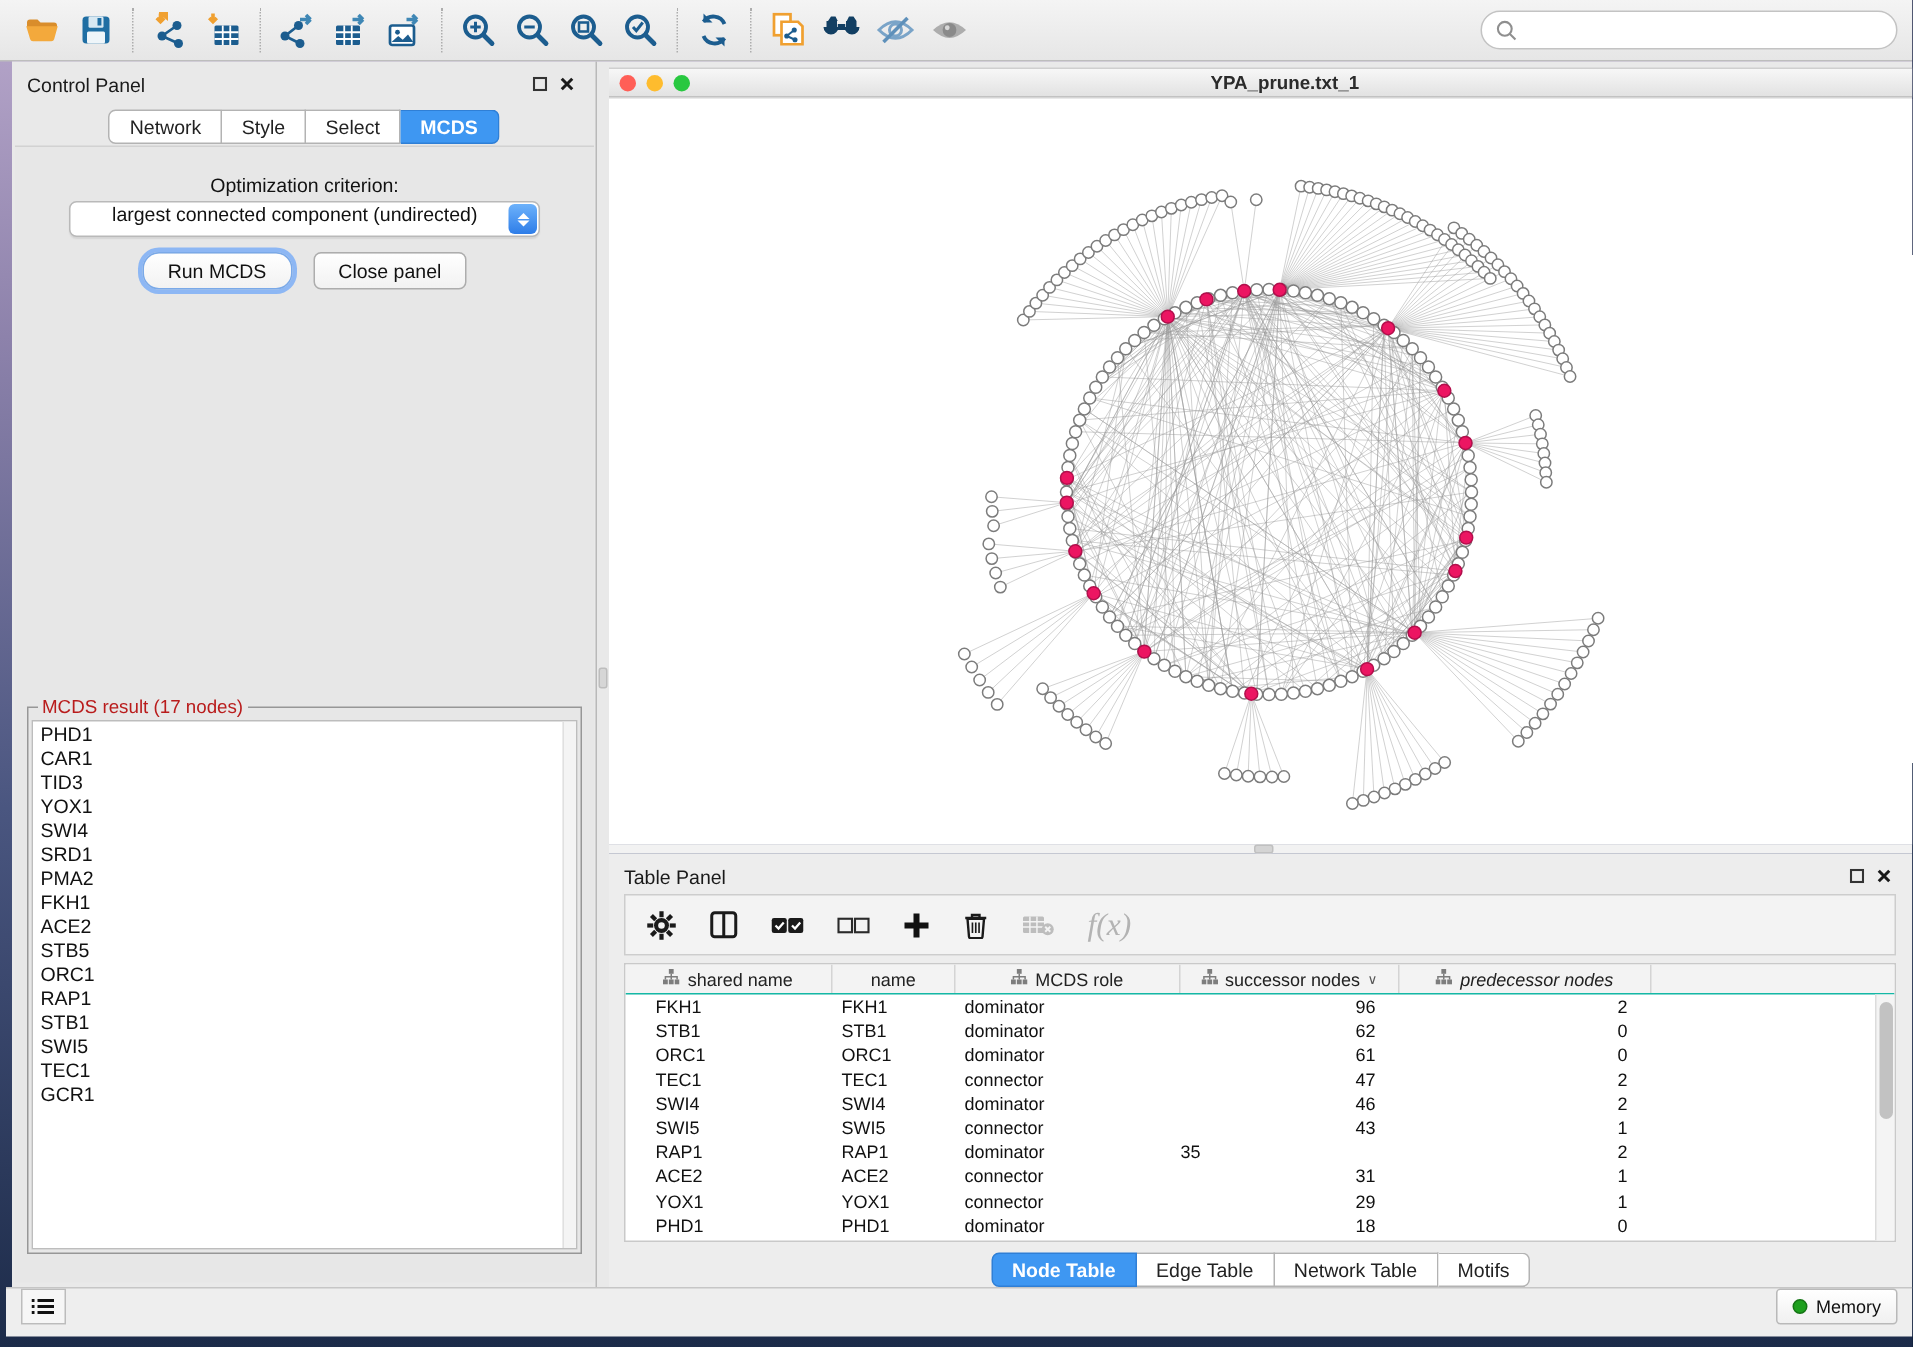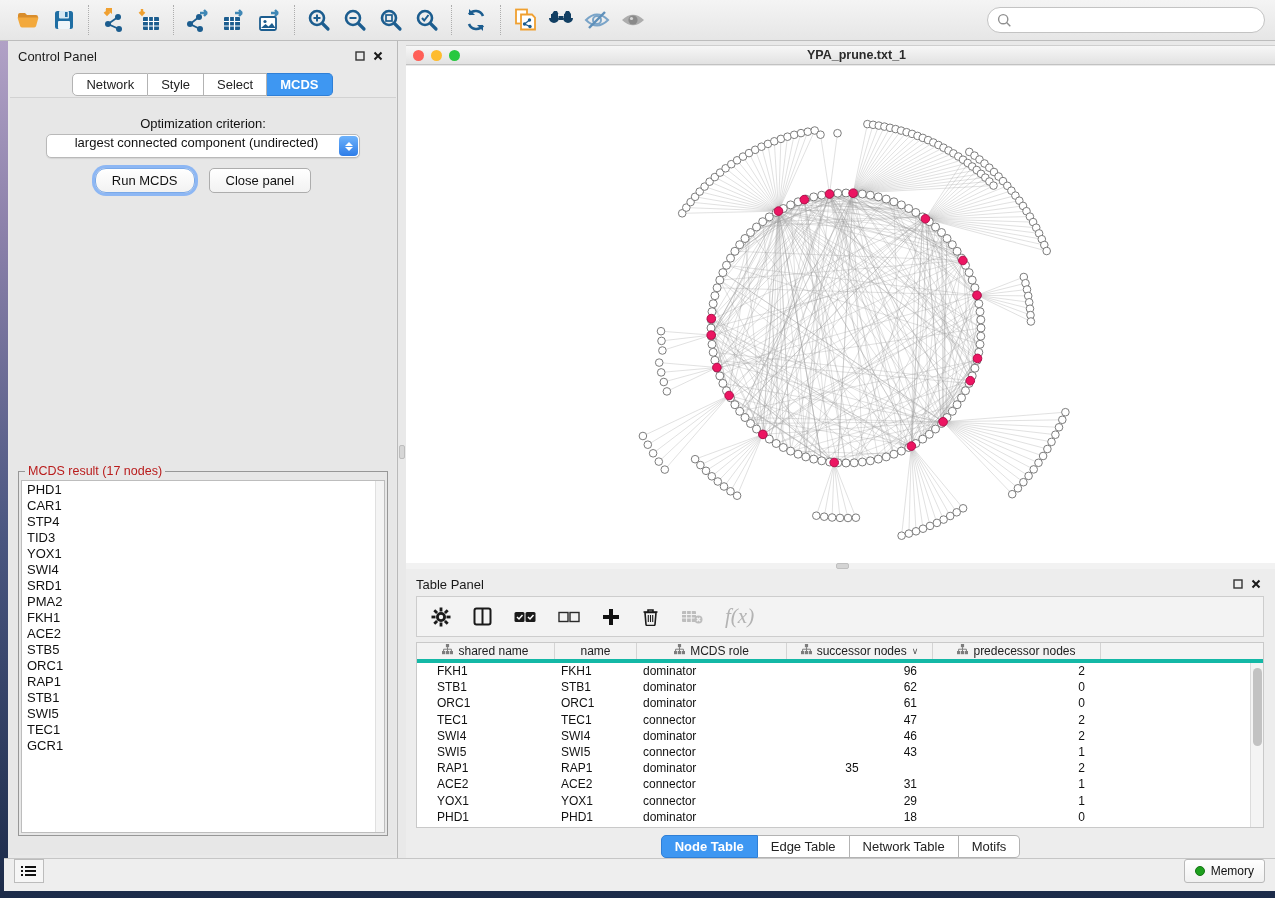--- a/index.html
+++ b/index.html
@@ -67,21 +67,21 @@
   #net-title{position:absolute;left:16px;width:100%;text-align:center;font-size:12.5px;font-weight:bold;color:#2b2b2b;pointer-events:none;}
   #net-canvas{position:absolute;left:0;top:25px;width:869px;height:497px;background:#fff;}
   
   #table-panel{position:absolute;left:406px;top:569px;width:869px;height:289px;background:#ededed;}
   #tp-toolbar{position:absolute;left:10px;top:27px;width:848px;height:41px;background:#f3f3f3;
               border:1px solid #cdcdcd;display:flex;align-items:center;gap:22px;padding:0 14px;}
   .tp-ico{display:flex;align-items:center;justify-content:center;cursor:pointer;}
   .tp-ico.disabled{cursor:default;}
   #fx-ico{font-family:"Liberation Serif",serif;font-style:italic;font-size:21px;color:#b3b3b3;}
   #tbl{position:absolute;left:10px;top:73px;width:848px;height:186px;background:#fff;border:1px solid #c9c9c9;overflow:hidden;}
-  #tbl-head{display:flex;height:20px;background:#f3f3f3;border-bottom:4px solid #14b8a6;}
+  #tbl-head{display:flex;height:20px;background:#f3f3f3;border-bottom:1px solid #14b8a6;}
   .th{display:flex;align-items:center;justify-content:center;gap:5px;font-size:12px;color:#222;
       border-right:1px solid #d4d4d4;height:100%;cursor:pointer;white-space:nowrap;overflow:hidden;}
   .th .sort{font-size:9px;color:#555;}
   #tbl-body .tr{display:flex;height:16.2px;cursor:default;}
   .td{font-size:12px;color:#111;line-height:16px;white-space:nowrap;overflow:hidden;}
   #tbl-scroll{position:absolute;right:0;top:20px;width:13px;height:166px;background:#f4f4f4;border-left:1px solid #dcdcdc;}
   #tbl-thumb{position:absolute;left:1.5px;top:5px;width:9px;height:78px;background:#c2c2c2;border-radius:5px;cursor:pointer;}
   #tp-tabs{position:absolute;left:0;top:264px;width:100%;display:flex;justify-content:center;}
   
   #statusbar{position:absolute;left:4px;top:858px;width:1271px;height:33px;background:#eeeeee;
@@ -271,21 +271,20 @@
       <div class="btn-row">
         <button class="pbtn focused">Run MCDS</button>
         <button class="pbtn">Close panel</button>
       </div>
       <fieldset id="mcds-fieldset">
         <legend>MCDS result (17 nodes)</legend>
         <div id="mcds-listbox">
           <div id="mcds-list">
               <div class="mcds-item">PHD1</div>
               <div class="mcds-item">CAR1</div>
-              <div class="mcds-item">STP4</div>
               <div class="mcds-item">TID3</div>
               <div class="mcds-item">YOX1</div>
               <div class="mcds-item">SWI4</div>
               <div class="mcds-item">SRD1</div>
               <div class="mcds-item">PMA2</div>
               <div class="mcds-item">FKH1</div>
               <div class="mcds-item">ACE2</div>
               <div class="mcds-item">STB5</div>
               <div class="mcds-item">ORC1</div>
               <div class="mcds-item">RAP1</div>
@@ -1111,21 +1110,21 @@
                   <rect x="3.9" y="0" width="3.2" height="3.2"></rect>
                   <rect x="0" y="7" width="3.2" height="3.2"></rect>
                   <rect x="3.9" y="7" width="3.2" height="3.2"></rect>
                   <rect x="7.8" y="7" width="3.2" height="3.2"></rect>
                 </g>
                 <path d="M5.5 3.2v2M1.6 7V5.2h7.8V7M5.5 5.2V7" stroke="#7d7d7d" fill="none"></path>
               </svg></span>
             <span>successor nodes</span>
             <span class="sort">∨</span>
           </div>
-          <div class="th" style="width: 168px;">
+          <div class="th" style="width: 168px; font-style: italic;">
             <span><svg width="11" height="11" viewBox="0 0 11 11">
                 <g fill="#7d7d7d">
                   <rect x="3.9" y="0" width="3.2" height="3.2"></rect>
                   <rect x="0" y="7" width="3.2" height="3.2"></rect>
                   <rect x="3.9" y="7" width="3.2" height="3.2"></rect>
                   <rect x="7.8" y="7" width="3.2" height="3.2"></rect>
                 </g>
                 <path d="M5.5 3.2v2M1.6 7V5.2h7.8V7M5.5 5.2V7" stroke="#7d7d7d" fill="none"></path>
               </svg></span>
             <span>predecessor nodes</span>
@@ -1171,21 +1170,21 @@
             <div class="td" style="width: 138px; text-align: left; padding: 0px 0px 0px 20px;">SWI5</div>
             <div class="td" style="width: 82px; text-align: left; padding: 0px 0px 0px 6px;">SWI5</div>
             <div class="td" style="width: 150px; text-align: left; padding: 0px 0px 0px 6px;">connector</div>
             <div class="td" style="width: 146px; text-align: right; padding: 0px 16px 0px 0px;">43</div>
             <div class="td" style="width: 168px; text-align: right; padding: 0px 16px 0px 0px;">1</div>
           </div>
           <div class="tr">
             <div class="td" style="width: 138px; text-align: left; padding: 0px 0px 0px 20px;">RAP1</div>
             <div class="td" style="width: 82px; text-align: left; padding: 0px 0px 0px 6px;">RAP1</div>
             <div class="td" style="width: 150px; text-align: left; padding: 0px 0px 0px 6px;">dominator</div>
-            <div class="td" style="width: 146px; text-align: center; padding: 0px 16px 0px 0px;">35</div>
+            <div class="td" style="width: 146px; text-align: left; padding: 0px 16px 0px 0px;">35</div>
             <div class="td" style="width: 168px; text-align: right; padding: 0px 16px 0px 0px;">2</div>
           </div>
           <div class="tr">
             <div class="td" style="width: 138px; text-align: left; padding: 0px 0px 0px 20px;">ACE2</div>
             <div class="td" style="width: 82px; text-align: left; padding: 0px 0px 0px 6px;">ACE2</div>
             <div class="td" style="width: 150px; text-align: left; padding: 0px 0px 0px 6px;">connector</div>
             <div class="td" style="width: 146px; text-align: right; padding: 0px 16px 0px 0px;">31</div>
             <div class="td" style="width: 168px; text-align: right; padding: 0px 16px 0px 0px;">1</div>
           </div>
           <div class="tr">

